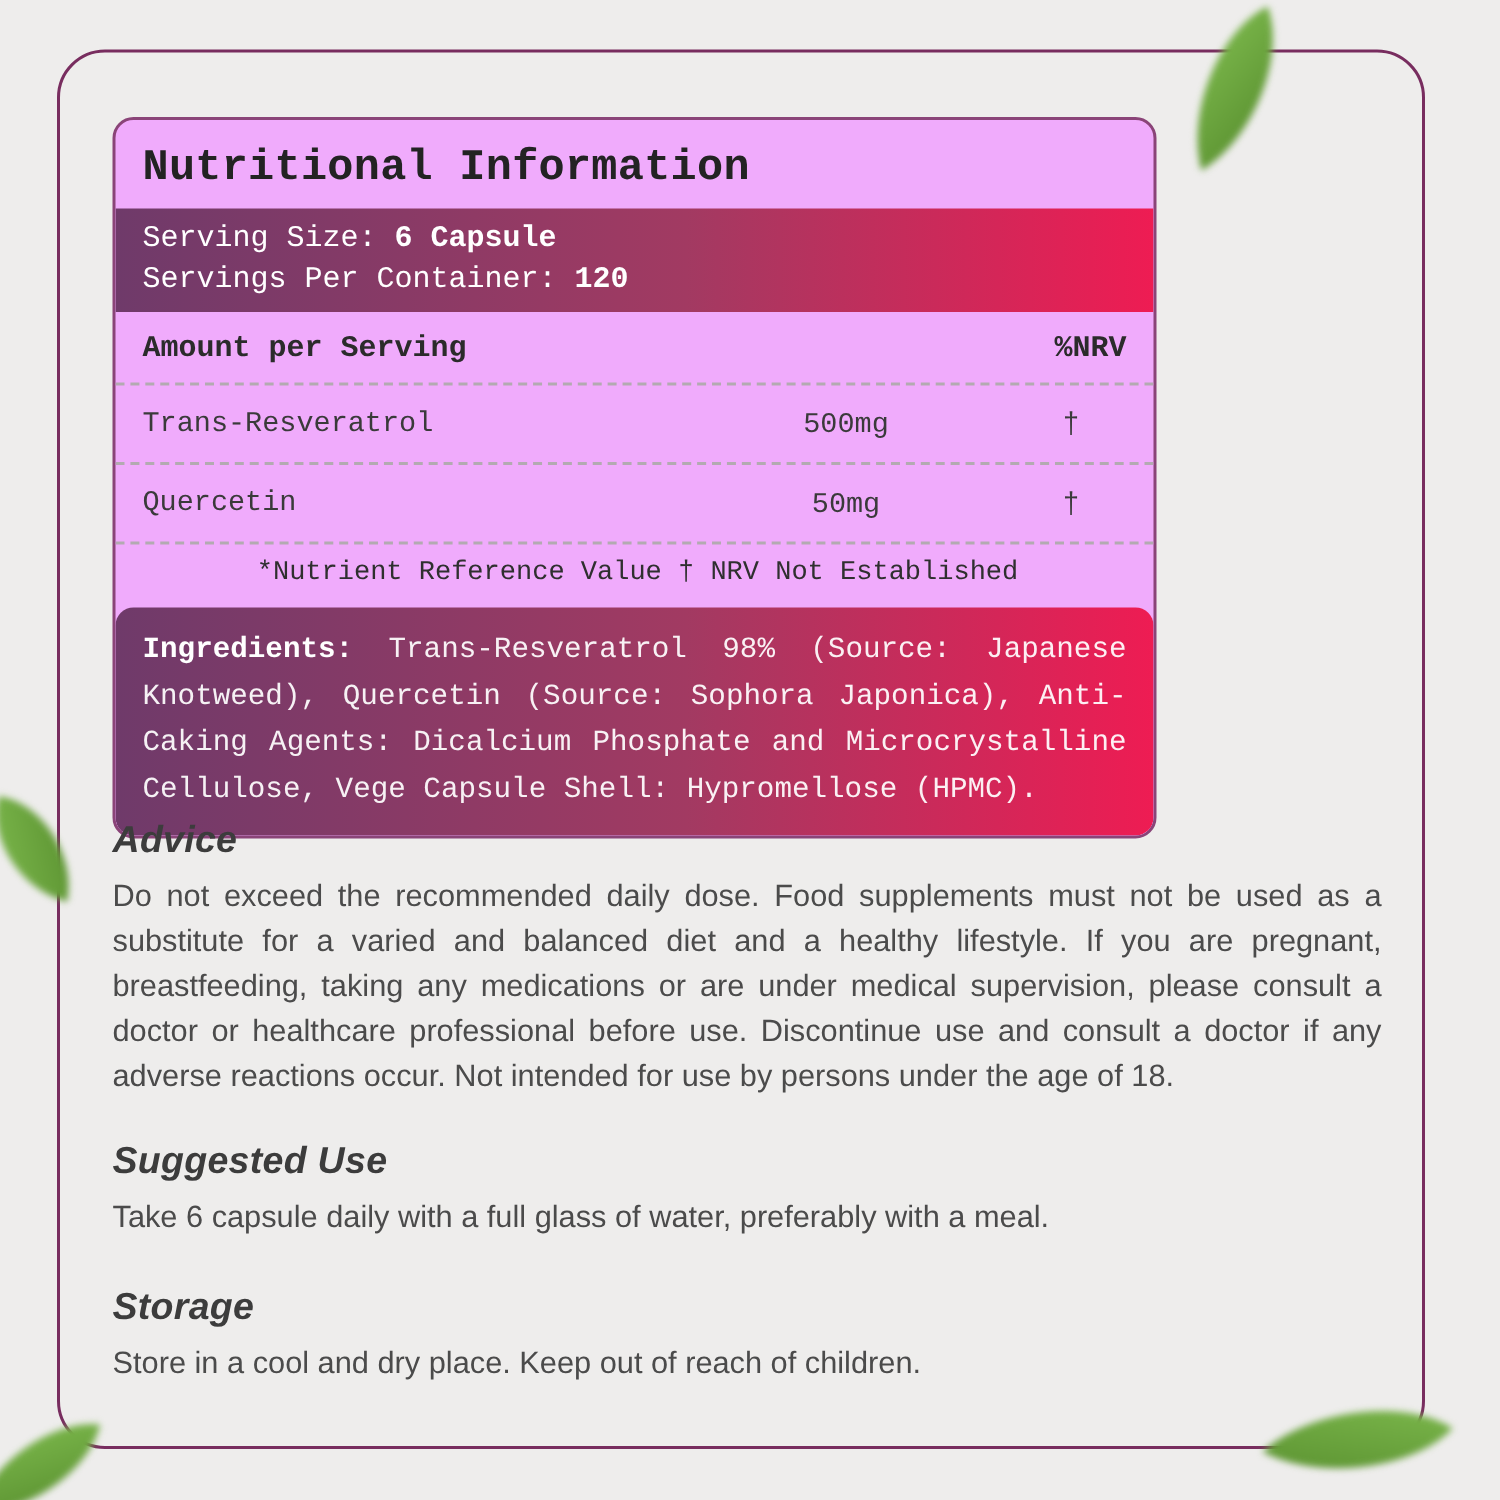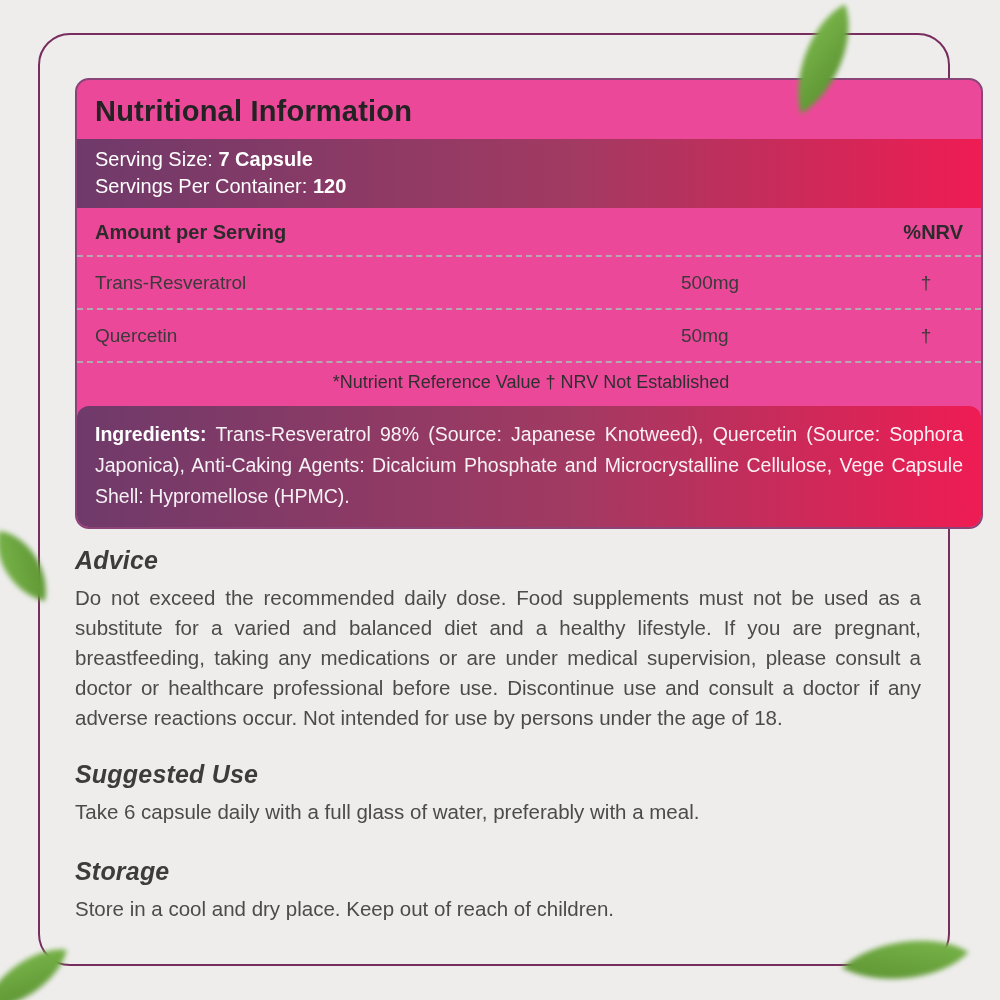--- a/index.html
+++ b/index.html
@@ -11,25 +11,26 @@
   }
 
   
   .outer-frame {
     position:absolute; left:38px; top:33px; width:912px; height:933px;
     border:2px solid #782d5f; border-radius:32px;
   }
 
   
   .card {
-    position:absolute; left:75px; top:78px; width:908px;
-    background:#ec4899;
+    position:absolute; left:75px; top:78px; width:696px;
+    background:#f0abfc;
     border:2px solid #8a4478; border-radius:14px;
     overflow:hidden;
     z-index:2;
+    font-family:Liberation Mono, monospace;
   }
   .card-title {
     padding:15px 18px 11px 18px;
     font-size:29px; font-weight:bold; color:#232323; letter-spacing:.2px;
   }
   .serving-banner {
     background:linear-gradient(90deg,#6f3a6a 0%,#a23a62 55%,#ee1c53 100%);
     color:#ffffff; padding:7px 18px 8px 18px;
     font-size:20px; line-height:27px;
   }
@@ -40,21 +41,21 @@
     padding:13px 18px 11px 18px;
     font-size:20px; font-weight:bold; color:#2b2b2b;
   }
   .tbl-row {
     display:flex; align-items:center;
     border-top:2px dashed #b3aab1;
     padding:13px 0 13px 18px;
     font-size:19px; color:#3a3a3a;
   }
   .tbl-row .name-col { flex:1; line-height:25px; }
-  .tbl-row .amount-col { width:190px; text-align:left; }
+  .tbl-row .amount-col { width:190px; text-align:center; }
   .tbl-row .nrv-col { width:110px; text-align:center; }
   .tbl-footnote {
     border-top:2px dashed #b3aab1;
     text-align:center; padding:9px 10px 10px 14px;
     font-size:18px; color:#2f2f2f;
   }
   .ingredients-box {
     background:linear-gradient(90deg,#6f3a6a 0%,#a23a62 55%,#ee1c53 100%);
     border-radius:12px;
     margin:3px 0 0 0;
@@ -83,21 +84,21 @@
 </style>
 </head>
 <body>
 
 <div class="outer-frame"></div>
 
 <div class="card">
   <div class="card-title">Nutritional Information</div>
 
   <div class="serving-banner">
-    <div><span>Serving Size: </span><b>7 Capsule</b></div>
+    <div><span>Serving Size: </span><b>6 Capsule</b></div>
     <div><span>Servings Per Container: </span><b>120</b></div>
   </div>
 
   <div class="tbl-header">
     <span>Amount per Serving</span>
     <span>%NRV</span>
   </div>
 
   <div class="tbl-row">
     <div class="name-col">

